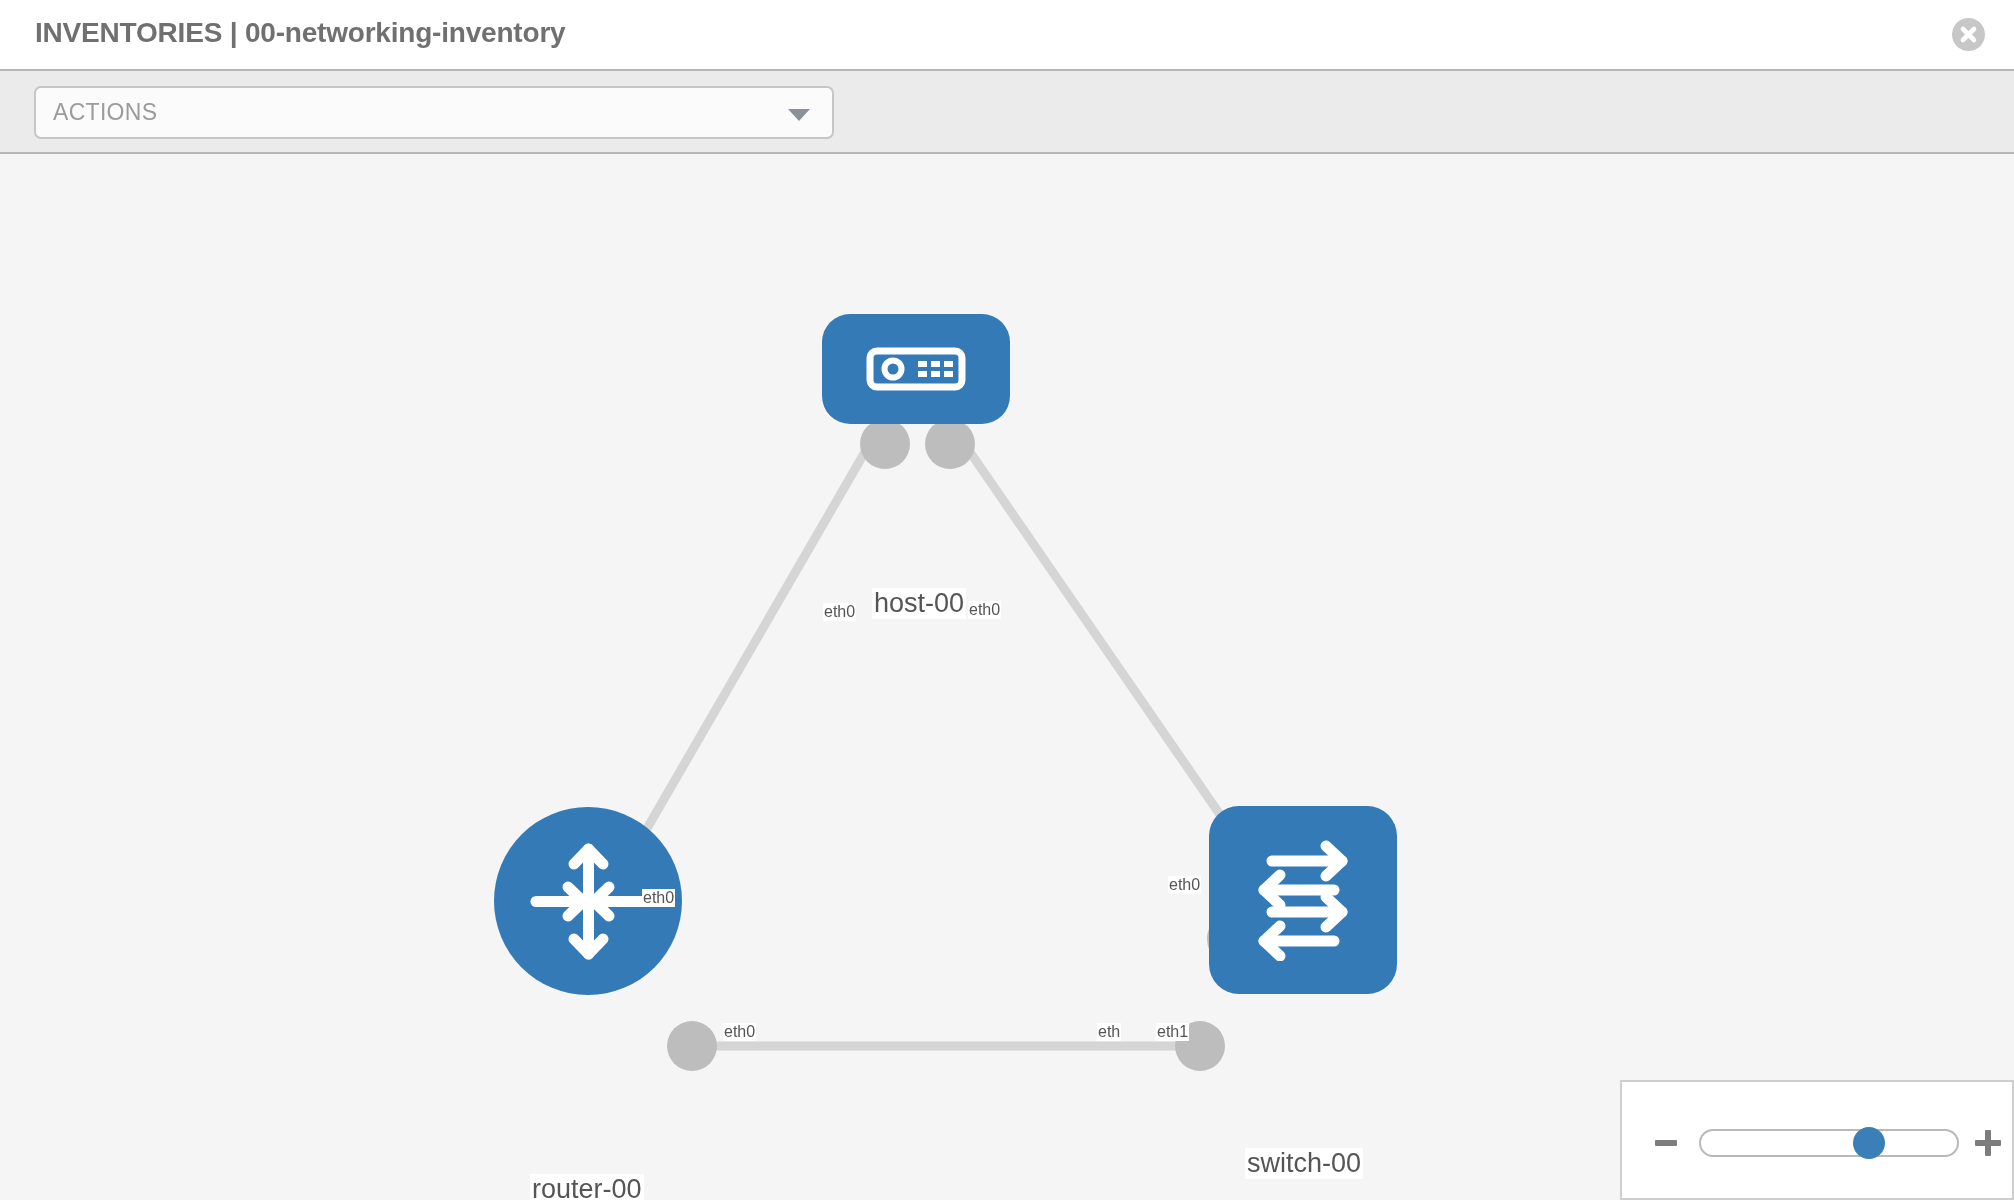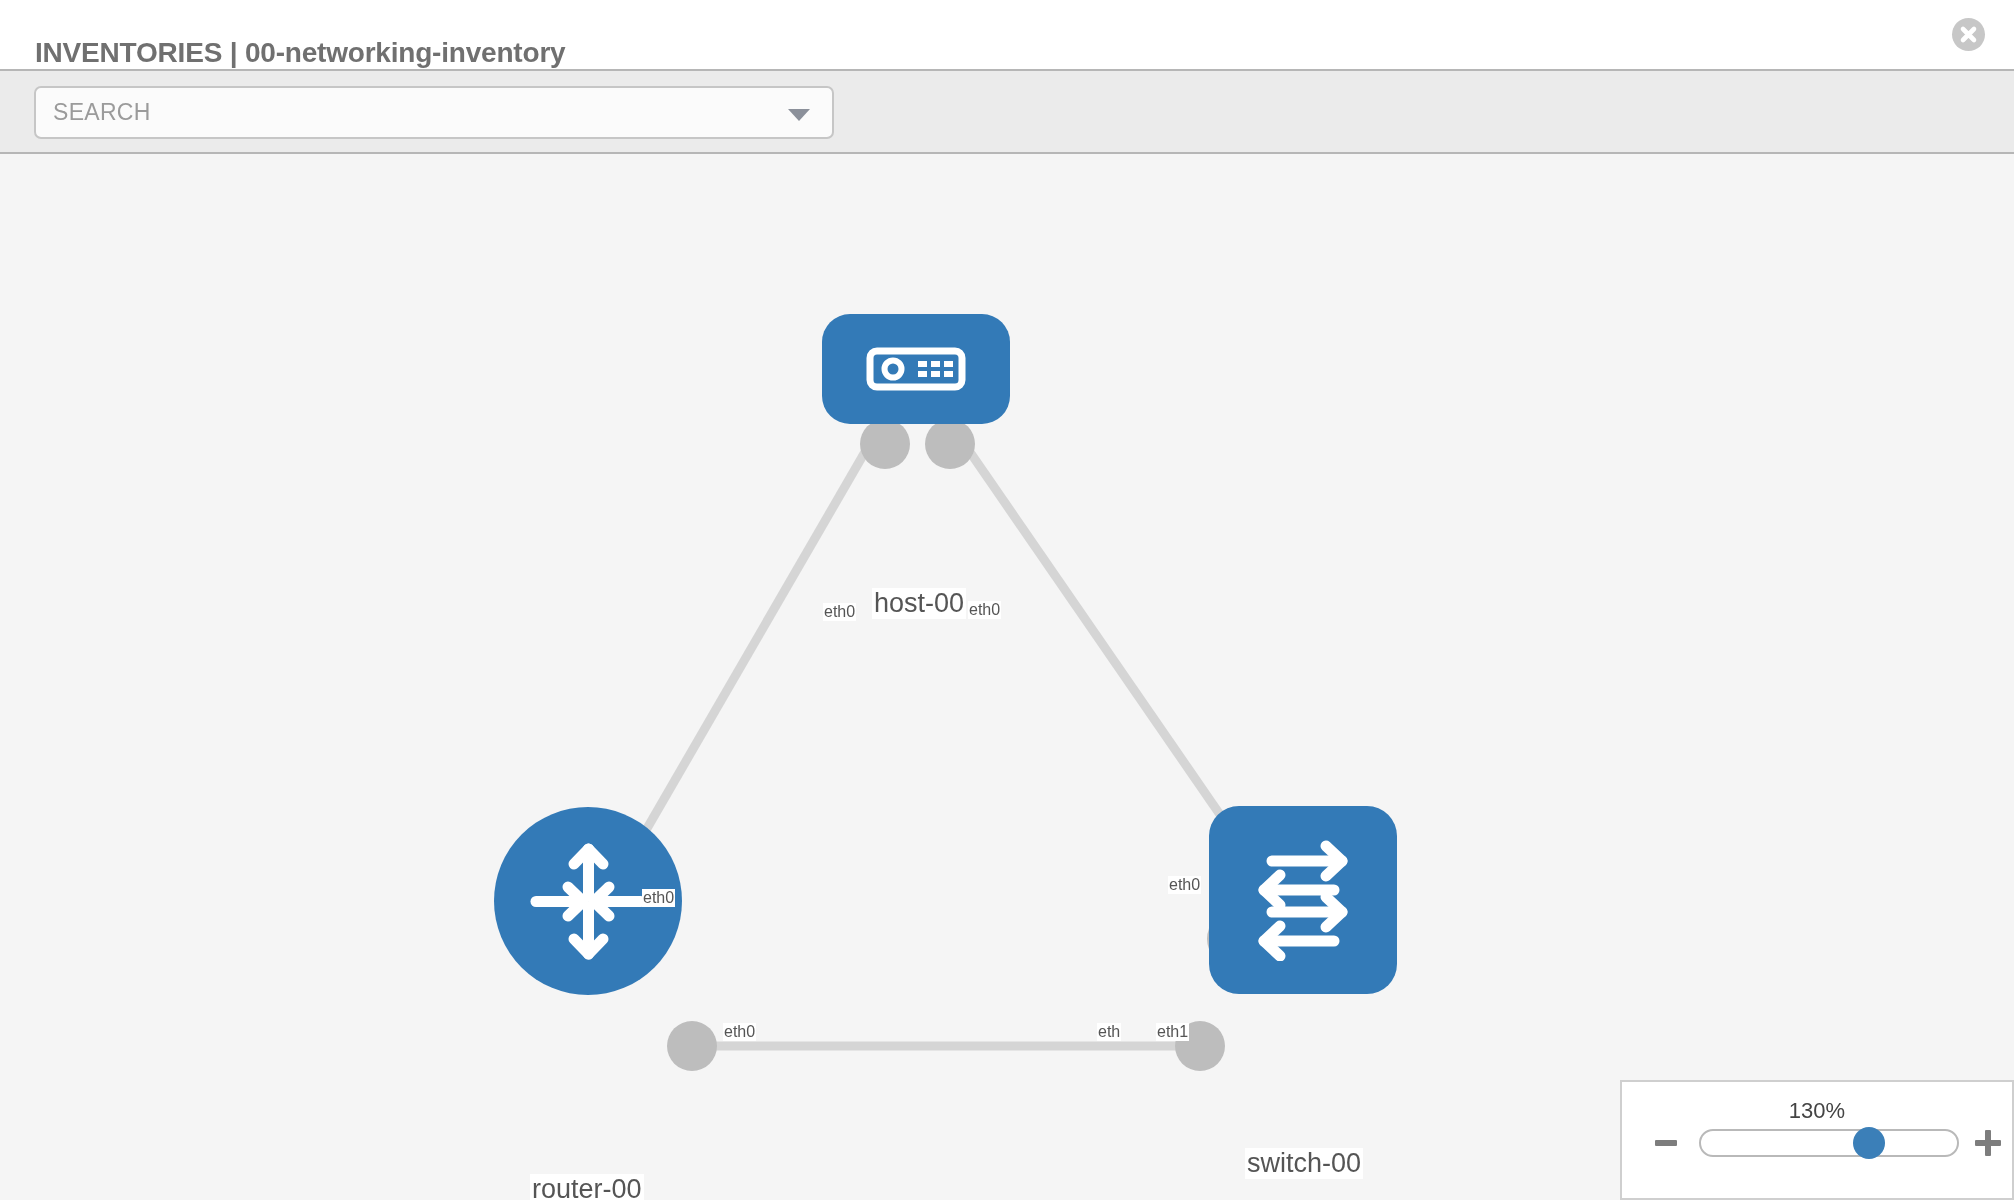--- a/index.html
+++ b/index.html
@@ -26,21 +26,20 @@
   }
   #page-title {
     position: absolute;
     left: 35px;
     top: 17px;
     font-size: 28px;
     font-weight: bold;
     color: #707070;
     letter-spacing: -0.2px;
     white-space: nowrap;
-    margin-top: 20px;
   }
   #close-btn {
     position: absolute;
     right: 29px;
     top: 18px;
     width: 33px;
     height: 33px;
     border-radius: 50%;
     background: #c7c7c7;
     cursor: pointer;
@@ -252,21 +251,21 @@
   <div id="close-btn">
     <svg width="33" height="33" viewBox="0 0 33 33" aria-hidden="true">
       <path d="M11 11 L22 22 M22 11 L11 22" stroke="#ffffff" stroke-width="4.6" stroke-linecap="round"></path>
     </svg>
   </div>
 </div>
 
 <div id="toolbar">
 
   <div class="field" id="actions-select">
-    <span class="field-label">SEARCH</span>
+    <span class="field-label">ACTIONS</span>
     <span class="caret"></span>
   </div>
 
   <div class="tool-icon" id="wrench-icon">
     <svg width="40" height="40" viewBox="0 0 40 40" aria-hidden="true">
       <path d="M30.2 8.6 a9.5 9.5 0 0 0 -11.9 11.9 L8.6 30.2 a2.6 2.6 0 0 0 0 3.7 l1.5 1.5 a2.6 2.6 0 0 0 3.7 0 l9.7 -9.7 a9.5 9.5 0 0 0 11.9 -11.9 l-5.3 5.3 -5.1 -1.4 -1.4 -5.1 z" fill="#8b909a"></path>
     </svg>
   </div>
 
   <div class="tool-icon" id="key-icon">
@@ -358,18 +357,17 @@
   <div class="port-label" id="port-host-right">eth0</div>
   <div class="port-label" id="port-router-up">eth0</div>
   <div class="port-label" id="port-switch-up">eth0</div>
   <div class="port-label" id="port-router-rt">eth0</div>
   <div class="port-label" id="port-switch-lt-a">eth</div>
   <div class="port-label" id="port-switch-lt-b">eth1</div>
 
 </div>
 
 <div id="zoom-panel">
-  <div id="zoom-level">130%</div>
   <div id="zoom-minus"></div>
   <div id="zoom-slider-track"></div>
   <div id="zoom-slider-thumb"></div>
   <div id="zoom-plus"></div>
 </div>
 
 </body></html>

